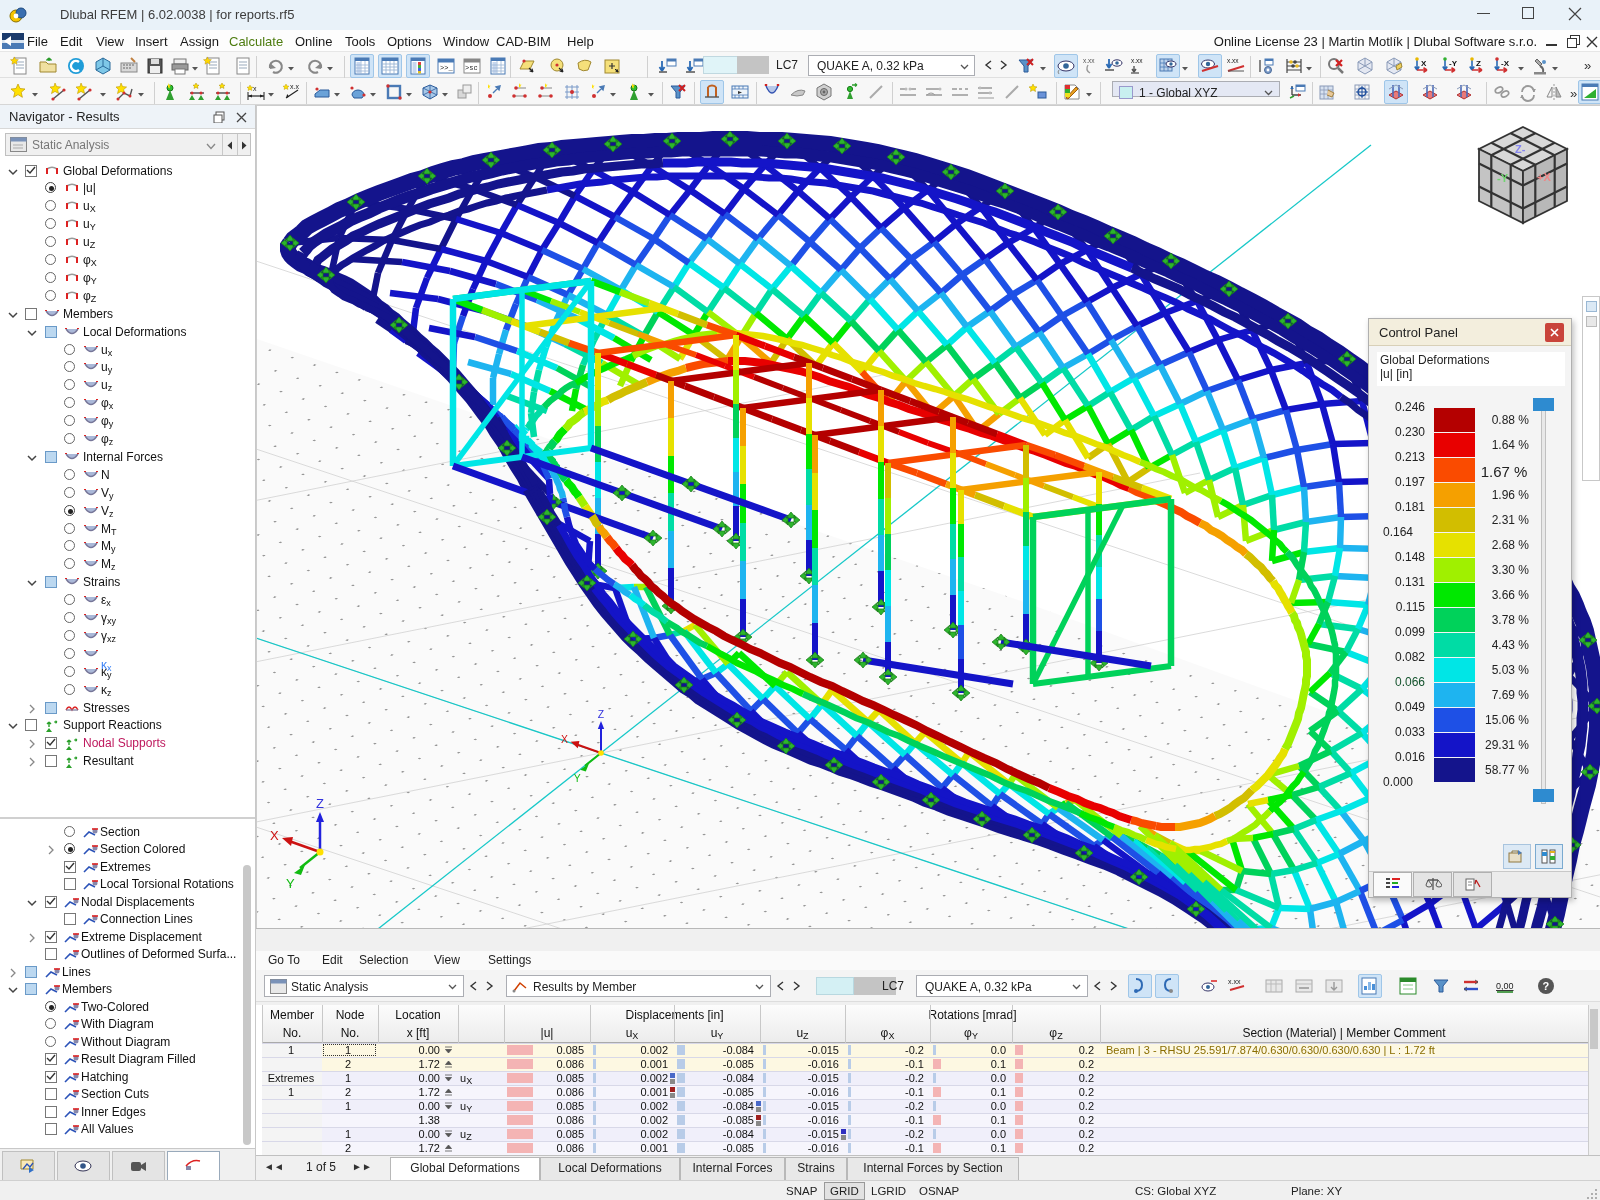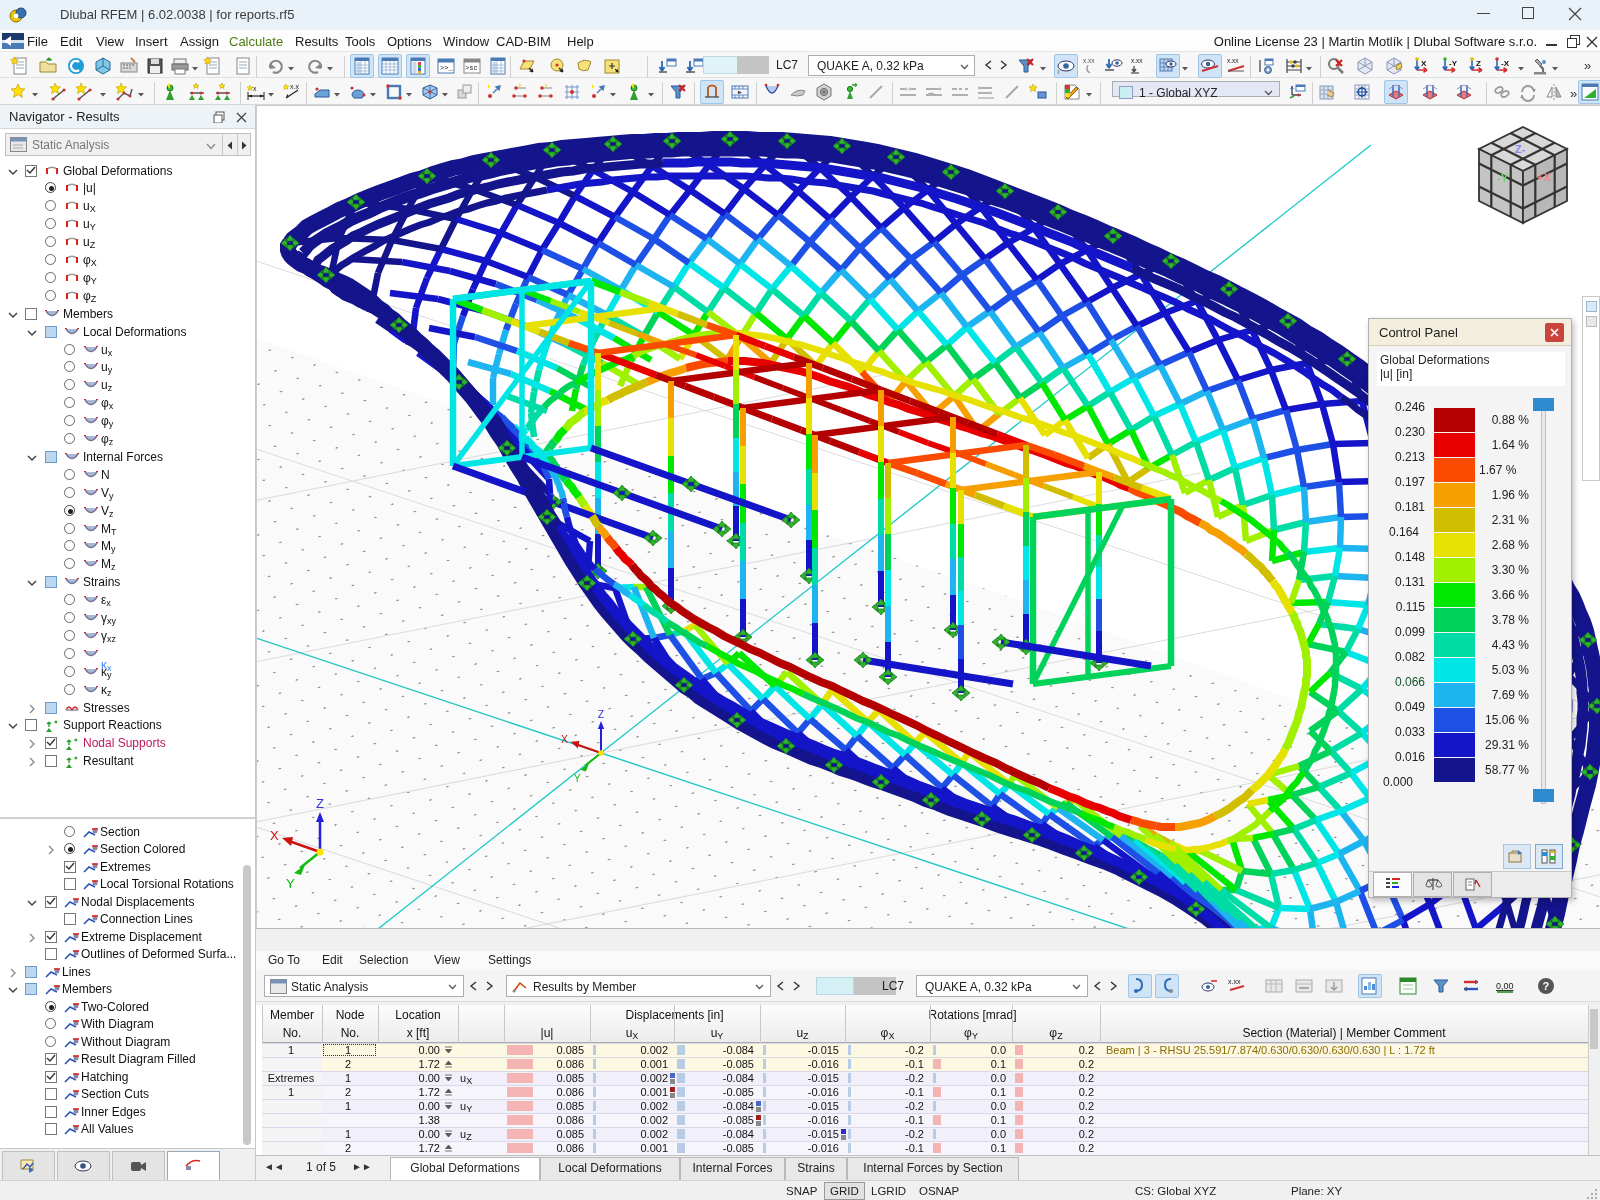--- a/index.html
+++ b/index.html
@@ -27,21 +27,21 @@
       <rect y="7" width="22" height="3" fill="#d8e4f0"></rect>
       <rect y="10" width="22" height="6" fill="#4a7ab5"></rect>
       <path d="M2,8 L9,3 L9,13 Z" fill="#fff"></path>
     </svg>
     <span class="abs" style="left:27px;top:4px;font-size:13px;color:#1a1a1a">File</span>
     <span class="abs" style="left:60px;top:4px;font-size:13px;color:#1a1a1a">Edit</span>
     <span class="abs" style="left:96px;top:4px;font-size:13px;color:#1a1a1a">View</span>
     <span class="abs" style="left:135px;top:4px;font-size:13px;color:#1a1a1a">Insert</span>
     <span class="abs" style="left:180px;top:4px;font-size:13px;color:#1a1a1a">Assign</span>
     <span class="abs" style="left:229px;top:4px;font-size:13px;color:#4d7c0f">Calculate</span>
-    <span class="abs" style="left:295px;top:4px;font-size:13px;color:#1a1a1a">Results</span>
+    <span class="abs" style="left:295px;top:4px;font-size:13px;color:#1a1a1a">Online</span>
     <span class="abs" style="left:345px;top:4px;font-size:13px;color:#1a1a1a">Tools</span>
     <span class="abs" style="left:387px;top:4px;font-size:13px;color:#1a1a1a">Options</span>
     <span class="abs" style="left:443px;top:4px;font-size:13px;color:#1a1a1a">Window</span>
     <span class="abs" style="left:496px;top:4px;font-size:13px;color:#1a1a1a">CAD-BIM</span>
     <span class="abs" style="left:567px;top:4px;font-size:13px;color:#1a1a1a">Help</span>
     <span class="abs" style="left:899px;top:4px;font-size:13px;color:#1a1a1a;left:899px">&nbsp;</span>
     <span class="abs" style="right:63px;top:4px;font-size:13px;color:#1a1a1a">Online License 23 | Martin Motlík | Dlubal Software s.r.o.</span>
     <span class="abs" style="left:1546px;top:14px;width:11px;height:2px;background:#333"></span>
     <svg class="abs" style="left:1567px;top:5px" width="13" height="13">
       <rect x="3.5" y="0.5" width="9" height="9" fill="#fff" stroke="#333"></rect>
@@ -2272,34 +2272,34 @@
     <div class="abs" style="left:65px;top:339px;width:41px;height:24px;background:#00e6e6"></div>
     <div class="abs" style="left:65px;top:364px;width:41px;height:24px;background:#1eb4f0"></div>
     <div class="abs" style="left:65px;top:389px;width:41px;height:24px;background:#1e50e6"></div>
     <div class="abs" style="left:65px;top:414px;width:41px;height:24px;background:#1414c8"></div>
     <div class="abs" style="left:65px;top:439px;width:41px;height:24px;background:#14148c"></div>
     <span class="abs" style="left:14px;top:81px;width:42px;text-align:right;font-size:12px;color:#222">0.246</span>
     <span class="abs" style="left:14px;top:106px;width:42px;text-align:right;font-size:12px;color:#222">0.230</span>
     <span class="abs" style="left:14px;top:131px;width:42px;text-align:right;font-size:12px;color:#222">0.213</span>
     <span class="abs" style="left:14px;top:156px;width:42px;text-align:right;font-size:12px;color:#222">0.197</span>
     <span class="abs" style="left:14px;top:181px;width:42px;text-align:right;font-size:12px;color:#222">0.181</span>
-    <span class="abs" style="left:14px;top:206px;width:42px;text-align:center;font-size:12px;color:#222">0.164</span>
+    <span class="abs" style="left:14px;top:206px;width:42px;text-align:left;font-size:12px;color:#222">0.164</span>
     <span class="abs" style="left:14px;top:231px;width:42px;text-align:right;font-size:12px;color:#222">0.148</span>
     <span class="abs" style="left:14px;top:256px;width:42px;text-align:right;font-size:12px;color:#222">0.131</span>
     <span class="abs" style="left:14px;top:281px;width:42px;text-align:right;font-size:12px;color:#222">0.115</span>
     <span class="abs" style="left:14px;top:306px;width:42px;text-align:right;font-size:12px;color:#222">0.099</span>
     <span class="abs" style="left:14px;top:331px;width:42px;text-align:right;font-size:12px;color:#222">0.082</span>
     <span class="abs" style="left:14px;top:356px;width:42px;text-align:right;font-size:12px;color:#14532d">0.066</span>
     <span class="abs" style="left:14px;top:381px;width:42px;text-align:right;font-size:12px;color:#222">0.049</span>
     <span class="abs" style="left:14px;top:406px;width:42px;text-align:right;font-size:12px;color:#222">0.033</span>
     <span class="abs" style="left:14px;top:431px;width:42px;text-align:right;font-size:12px;color:#222">0.016</span>
     <span class="abs" style="left:14px;top:456px;width:42px;text-align:left;font-size:12px;color:#222">0.000</span>
     <span class="abs" style="left:110px;top:94px;width:50px;text-align:right;font-size:12px;color:#222">0.88 %</span>
     <span class="abs" style="left:110px;top:119px;width:50px;text-align:right;font-size:12px;color:#222">1.64 %</span>
-    <span class="abs" style="left:110px;top:144px;width:50px;text-align:left;font-size:12px;color:#222">1.67 %</span>
+    <span class="abs" style="left:110px;top:144px;width:50px;text-align:center;font-size:15px;color:#222">1.67 %</span>
     <span class="abs" style="left:110px;top:169px;width:50px;text-align:right;font-size:12px;color:#222">1.96 %</span>
     <span class="abs" style="left:110px;top:194px;width:50px;text-align:right;font-size:12px;color:#222">2.31 %</span>
     <span class="abs" style="left:110px;top:219px;width:50px;text-align:right;font-size:12px;color:#222">2.68 %</span>
     <span class="abs" style="left:110px;top:244px;width:50px;text-align:right;font-size:12px;color:#222">3.30 %</span>
     <span class="abs" style="left:110px;top:269px;width:50px;text-align:right;font-size:12px;color:#222">3.66 %</span>
     <span class="abs" style="left:110px;top:294px;width:50px;text-align:right;font-size:12px;color:#222">3.78 %</span>
     <span class="abs" style="left:110px;top:319px;width:50px;text-align:right;font-size:12px;color:#222">4.43 %</span>
     <span class="abs" style="left:110px;top:344px;width:50px;text-align:right;font-size:12px;color:#222">5.03 %</span>
     <span class="abs" style="left:110px;top:369px;width:50px;text-align:right;font-size:12px;color:#222">7.69 %</span>
     <span class="abs" style="left:110px;top:394px;width:50px;text-align:right;font-size:12px;color:#222">15.06 %</span>

